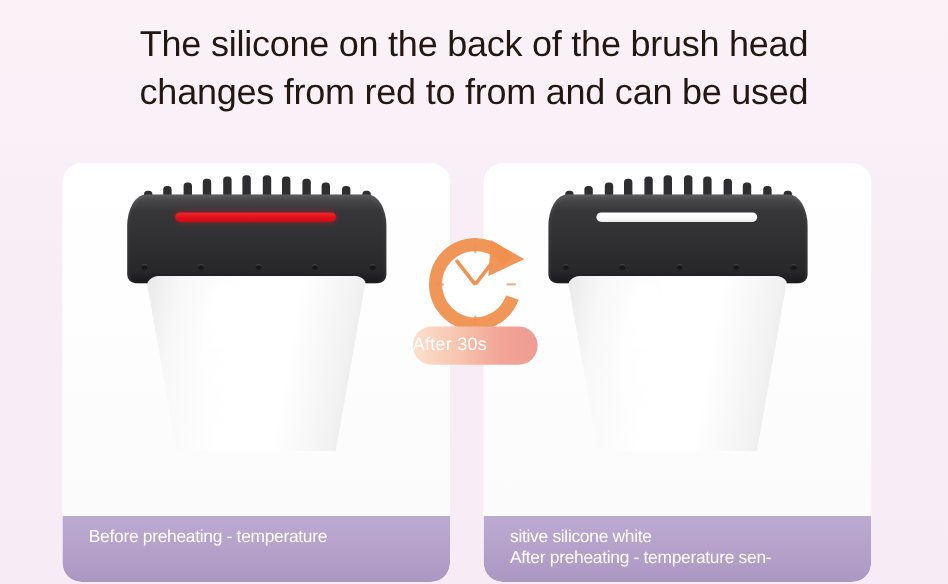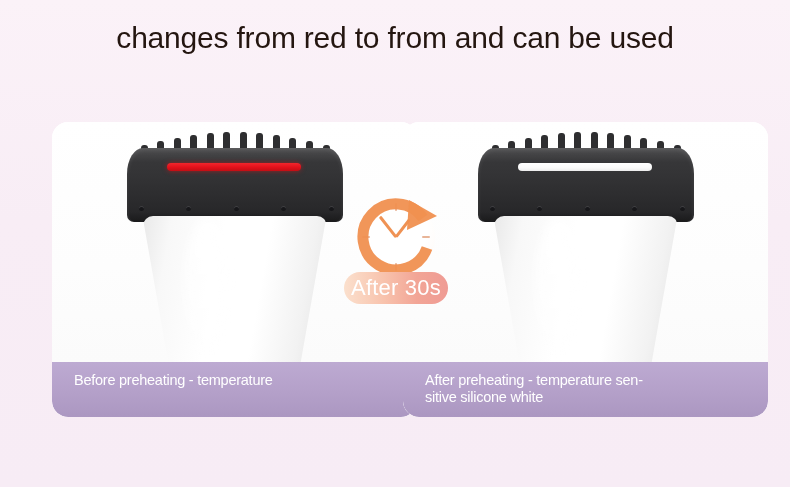--- a/index.html
+++ b/index.html
@@ -34,27 +34,26 @@
     font-weight: 400;
     letter-spacing: -0.2px;
     white-space: nowrap;
   }
   .headline .l1 { display: block; }
   .headline .l2 { display: block; }
 
   
   .panel {
     position: absolute;
-    top: 122px;
+    top: 136px;
     width: 323px;
-    height: 295px;
+    height: 349px;
     border-radius: 16px;
     background: #ffffff;
     overflow: hidden;
-    padding-left: 42px;
   }
   .panel-left  { left: 52px; }
   .panel-right { left: 403px; }
 
   .panel-stage {
     position: absolute;
     left: 0;
     top: 0;
     right: 0;
     bottom: 55px;
@@ -239,32 +238,33 @@
   }
   .badge {
     position: absolute;
     left: 5px;
     top: 80px;
     width: 104px;
     height: 32px;
     border-radius: 16px;
     background: linear-gradient(90deg, #fbe0cd 0%, #f8c3ad 38%, #f2a596 70%, #ef9b94 100%);
     color: #ffffff;
-    font-size: 22px;
+    font-size: 15px;
     line-height: 32px;
-    text-align: center;
+    text-align: left;
     letter-spacing: 0.2px;
   }
 </style>
 </head>
 <body>
 
 <div id="page">
 
   <div class="headline">
+    <span class="l1">The silicone on the back of the brush head</span>
     <span class="l2">changes from red to from and can be used</span>
   </div>
 
   <div class="panel panel-left">
     <div class="panel-stage">
       <div class="device">
         <div class="teeth">
             <div class="tooth" style="left: 2px; height: 11px;"></div>
             <div class="tooth" style="left: 18.5455px; height: 14.7575px;"></div>
             <div class="tooth" style="left: 35.0909px; height: 17.971px;"></div>
@@ -326,22 +326,22 @@
             <div class="dot" style="left: 148.5px;"></div>
             <div class="dot" style="left: 196px;"></div>
           </div>
         <div class="body-shadow"></div>
         <div class="body-shell">
           <div class="body-gloss"></div>
         </div>
       </div>
     </div>
     <div class="caption">
+      <span>sitive silicone white</span>
       <span>After preheating - temperature sen-</span>
-      <span>sitive silicone white</span>
     </div>
   </div>
 
   <div class="timer">
     <div class="clockface">
         <div class="tick" style="width: 8px; height: 2px; left: 65px; top: 38px; transform: rotate(0deg);"></div>
         <div class="tick" style="width: 8px; height: 2px; left: 35px; top: 68px; transform: rotate(90deg);"></div>
         <div class="tick" style="width: 8px; height: 2px; left: 5px; top: 38px; transform: rotate(180deg);"></div>
         <div class="tick" style="width: 8px; height: 2px; left: 35px; top: 8px; transform: rotate(270deg);"></div>
         <div class="hand" style="width: 2.5px; height: 22px; left: 37.75px; top: 39px; transform: rotate(218deg);"></div>

